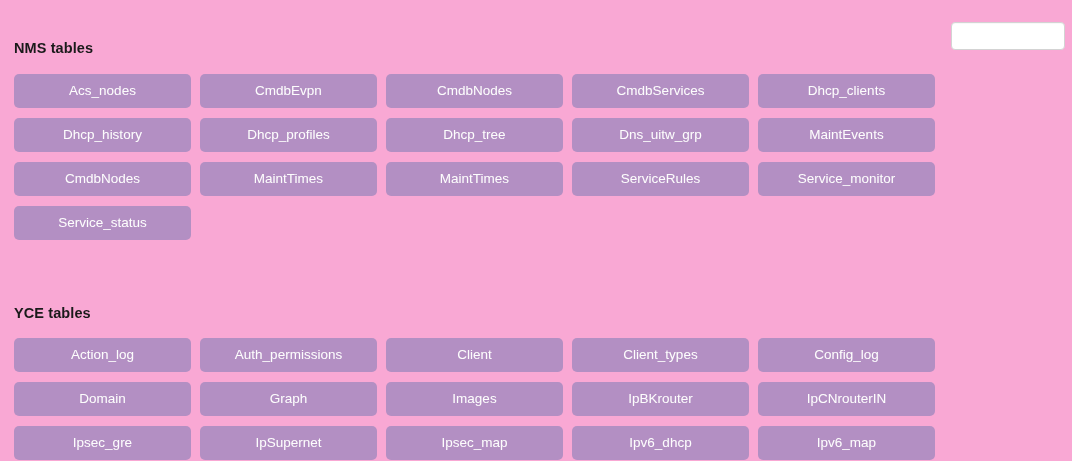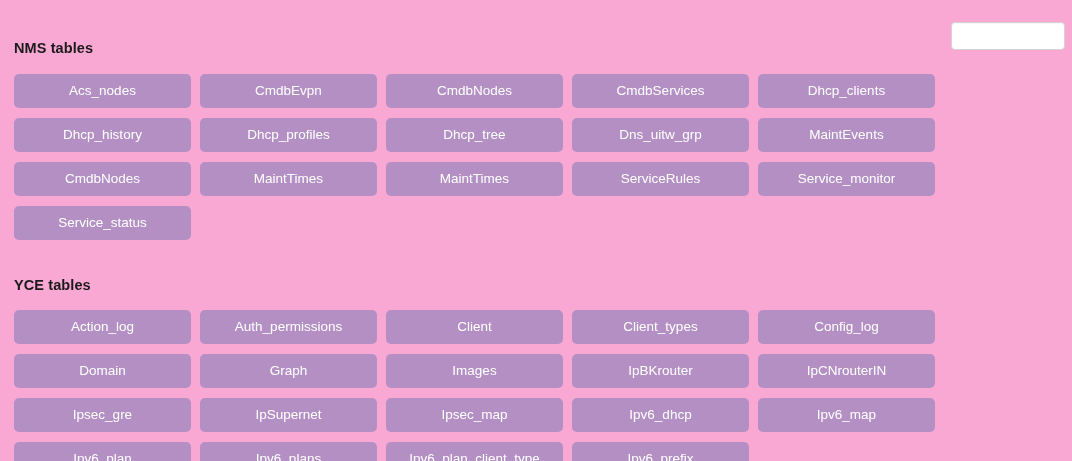--- a/index.html
+++ b/index.html
@@ -91,21 +91,21 @@
     white-space: nowrap;
     text-overflow: ellipsis;
     display: block;
     width: 177px;
     text-shadow: 0 0 1px rgba(255,255,255,0.15);
   }
 
   
   #nms-title  { margin-top: 41px; }
   #nms-grid   { margin-top: 18px; }
-  #yce-title  { margin-top: 38px; }
+  #yce-title  { margin-top: 66px; }
   #yce-grid   { margin-top: 18px; }
 </style>
 </head>
 <body>
 
 <div id="page">
 
   <div class="filter-wrap">
     <input class="filter-input" type="text" id="filter-input" autofocus="" placeholder="" style="">
   </div>

